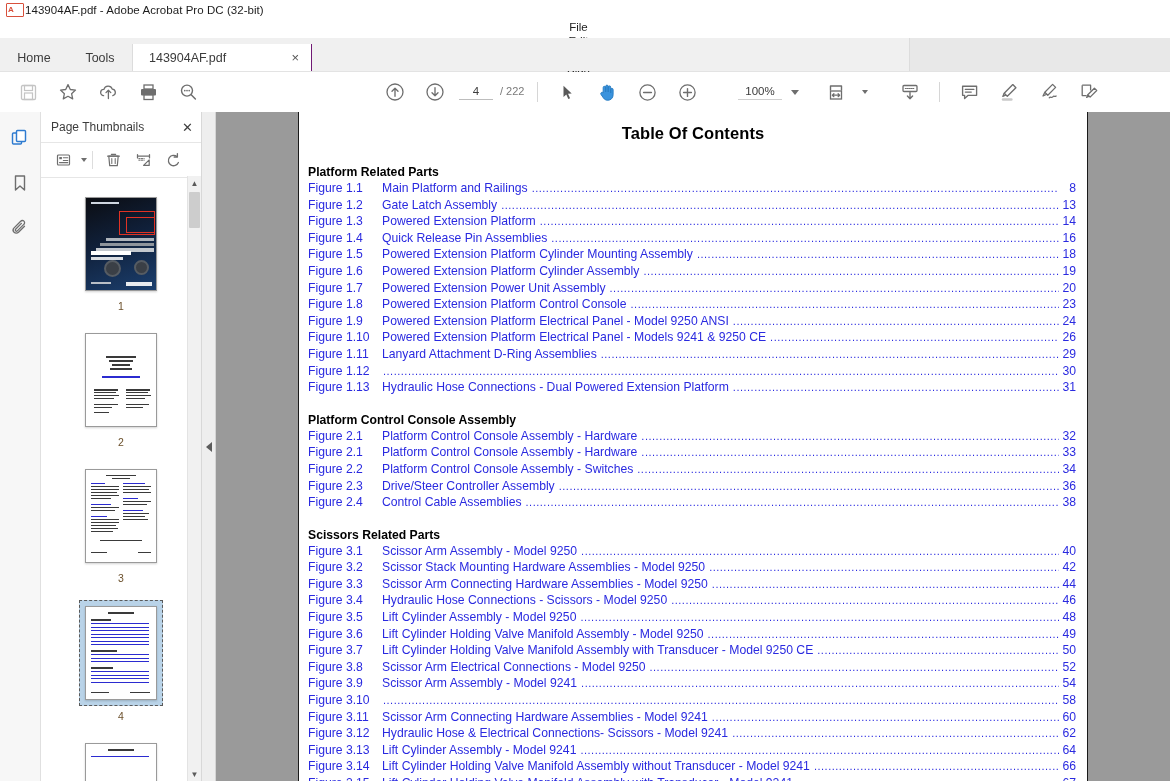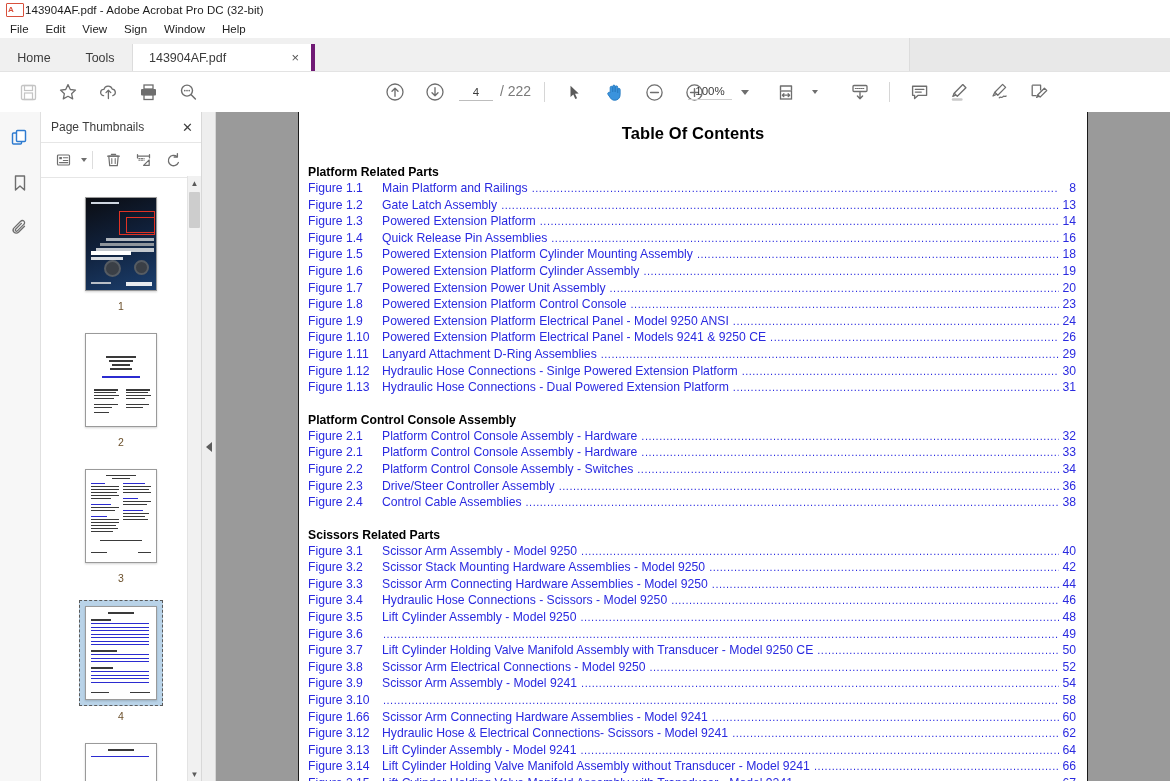--- a/index.html
+++ b/index.html
@@ -13,44 +13,44 @@
   .app{position:relative;width:1170px;height:781px;}
 
   
   .titlebar{height:20px;background:#ffffff;display:flex;align-items:center;padding:0 6px;}
   .title-icon{width:13px;height:14px;position:relative;margin-right:6px;flex:none;}
   .title-icon .pg{position:absolute;inset:0;background:#fff;border:1px solid #d8503c;border-radius:1px;}
   .title-icon .ltr{position:absolute;left:2px;top:3px;font-size:8px;line-height:8px;color:#d8503c;font-weight:bold;font-family:"Liberation Sans",sans-serif;}
   .title-text{font-size:11.5px;color:#1c1c1c;letter-spacing:.05px;}
 
   
-  .menubar{height:18px;background:#ffffff;display:flex;align-items:center;padding:0 8px;}
+  .menubar{height:18px;background:#ffffff;display:flex;align-items:center;padding:0 8px;flex-direction:column;}
   .menu-item{font-size:11.5px;color:#222;margin-right:13px;padding:1px 2px;cursor:default;}
 
   
   .tabbar{height:33px;background:#f0f0f0;display:flex;align-items:flex-end;border-bottom:1px solid #e3e3e3;}
   .tab{height:27px;display:flex;align-items:center;justify-content:center;font-size:12.5px;color:#3b3b3b;cursor:default;}
   .tab.home{width:68px;}
   .tab.tools{width:64px;}
-  .tab.doc{min-width:150px;padding:0 12px 0 16px;background:#ffffff;border-left:1px solid #dcdcdc;border-right:4px solid #701a75;position:relative;justify-content:space-between;}
+  .tab.doc{min-width:150px;padding:0 12px 0 16px;background:#ffffff;border-left:1px solid #dcdcdc;border-right:1px solid #701a75;position:relative;justify-content:space-between;}
   .tab.doc .lbl{font-size:12.5px;color:#3b3b3b;}
   .tab-close{font-size:13px;color:#555;margin-left:18px;line-height:1;cursor:pointer;}
   .tabbar-filler{flex:1;height:33px;background:#f0f0f0;}
   .tab-extra{width:260px;height:33px;background:#e8e8e8;border-left:1px solid #dcdcdc;}
 
   
   .toolbar{height:40px;background:#ffffff;border-bottom:1px solid #dcdcdc;display:flex;align-items:center;position:relative;}
   .tb-left{display:flex;align-items:center;padding-left:8px;gap:0px;}
   .tb-btn{width:40px;height:32px;display:flex;align-items:center;justify-content:center;cursor:pointer;border-radius:2px;}
   .tb-center{position:absolute;left:375px;display:flex;align-items:center;}
-  .tb-right{position:absolute;left:688px;display:flex;align-items:center;}
+  .tb-right{position:absolute;left:738px;display:flex;align-items:center;}
   .sep{width:1px;height:20px;background:#d6d6d6;margin:0 9px;}
   .pagefield{display:flex;align-items:baseline;margin:0 4px;}
   .pagenum{width:34px;text-align:center;font-size:11.5px;color:#3c3c3c;border:none;border-bottom:1px solid #bdbdbd;background:transparent;padding:1px 0 2px;outline:none;font-family:"Liberation Sans",sans-serif;}
-  .pagetotal{font-size:14px;color:#7a7a7a;margin-left:7px;}
+  .pagetotal{font-size:11px;color:#7a7a7a;margin-left:7px;}
   .zoomval{font-size:11.5px;color:#3c3c3c;border-bottom:1px solid #cfcfcf;padding:1px 4px 2px;min-width:36px;text-align:center;}
   .caret{width:0;height:0;border-left:4px solid transparent;border-right:4px solid transparent;border-top:5px solid #6e6e6e;margin-left:9px;}
   .caret.sm{border-left-width:3.5px;border-right-width:3.5px;border-top-width:4.5px;margin-left:5px;}
 
   
   .body{position:absolute;top:112px;left:0;right:0;bottom:0;display:flex;}
 
   .iconrail{width:40px;background:#f7f7f7;border-right:1px solid #e0e0e0;padding-top:12px;display:flex;flex-direction:column;align-items:center;gap:17px;}
   .rail-btn{width:30px;height:28px;display:flex;align-items:center;justify-content:center;cursor:pointer;border-radius:2px;}
 
@@ -544,21 +544,20 @@
                   <span class="pg">26</span>
                 </div>
                 <div class="row">
                   <span class="fig">Figure 1.11</span>
                   <span class="ttl">Lanyard Attachment D-Ring Assemblies</span>
                   <span class="dots">............................................................................................................................................................................................................................</span>
                   <span class="pg">29</span>
                 </div>
                 <div class="row">
                   <span class="fig">Figure 1.12</span>
-                  <span class="ttl">Hydraulic Hose Connections - Sinlge Powered Extension Platform</span>
                   <span class="dots">............................................................................................................................................................................................................................</span>
                   <span class="pg">30</span>
                 </div>
                 <div class="row">
                   <span class="fig">Figure 1.13</span>
                   <span class="ttl">Hydraulic Hose Connections - Dual Powered Extension Platform</span>
                   <span class="dots">............................................................................................................................................................................................................................</span>
                   <span class="pg">31</span>
                 </div>
               </div>
@@ -622,20 +621,21 @@
                   <span class="pg">46</span>
                 </div>
                 <div class="row">
                   <span class="fig">Figure 3.5</span>
                   <span class="ttl">Lift Cylinder Assembly - Model 9250</span>
                   <span class="dots">............................................................................................................................................................................................................................</span>
                   <span class="pg">48</span>
                 </div>
                 <div class="row">
                   <span class="fig">Figure 3.6</span>
+                  <span class="ttl">Lift Cylinder Holding Valve Manifold Assembly - Model 9250</span>
                   <span class="dots">............................................................................................................................................................................................................................</span>
                   <span class="pg">49</span>
                 </div>
                 <div class="row">
                   <span class="fig">Figure 3.7</span>
                   <span class="ttl">Lift Cylinder Holding Valve Manifold Assembly with Transducer - Model 9250 CE</span>
                   <span class="dots">............................................................................................................................................................................................................................</span>
                   <span class="pg">50</span>
                 </div>
                 <div class="row">
@@ -649,21 +649,21 @@
                   <span class="ttl">Scissor Arm Assembly  - Model 9241</span>
                   <span class="dots">............................................................................................................................................................................................................................</span>
                   <span class="pg">54</span>
                 </div>
                 <div class="row">
                   <span class="fig">Figure 3.10</span>
                   <span class="dots">............................................................................................................................................................................................................................</span>
                   <span class="pg">58</span>
                 </div>
                 <div class="row">
-                  <span class="fig">Figure 1.66</span>
+                  <span class="fig">Figure 3.11</span>
                   <span class="ttl">Scissor Arm Connecting Hardware Assemblies  - Model 9241</span>
                   <span class="dots">............................................................................................................................................................................................................................</span>
                   <span class="pg">60</span>
                 </div>
                 <div class="row">
                   <span class="fig">Figure 3.12</span>
                   <span class="ttl">Hydraulic Hose &amp; Electrical Connections- Scissors  - Model 9241</span>
                   <span class="dots">............................................................................................................................................................................................................................</span>
                   <span class="pg">62</span>
                 </div>

